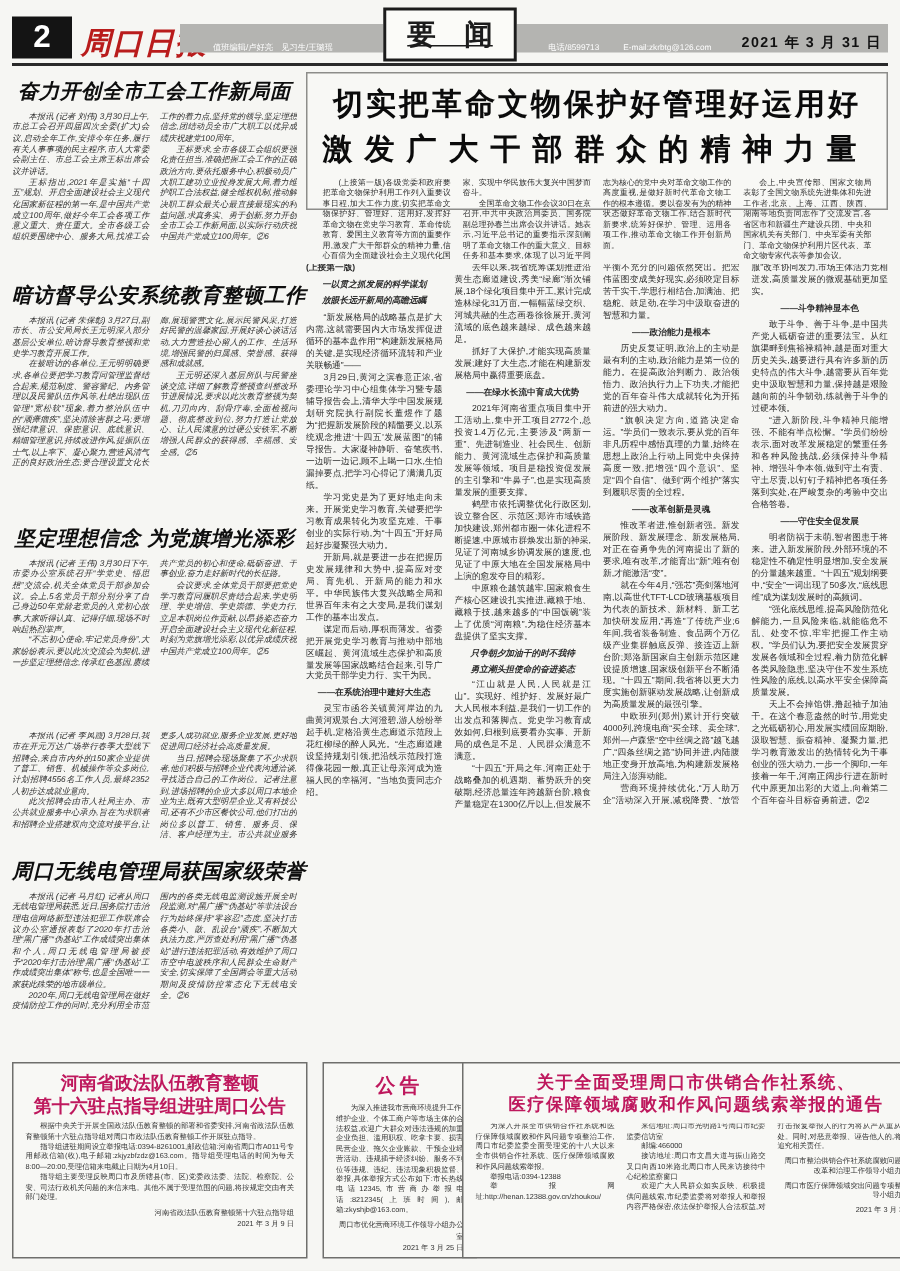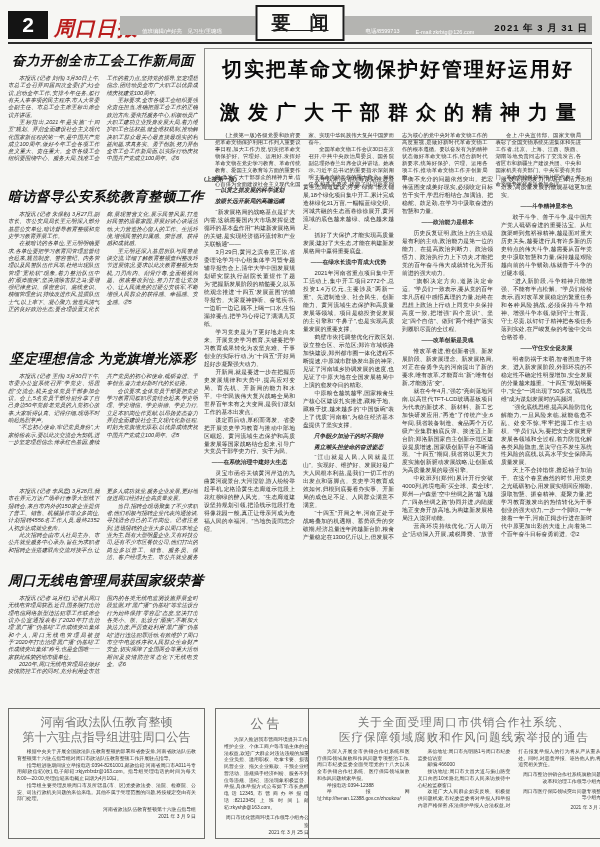--- a/index.html
+++ b/index.html
@@ -30,21 +30,21 @@
               white-space:nowrap;color:#0e0e0e;margin-bottom:5px;}
   .l-body{column-count:2;column-gap:7px;font-size:5.5px;line-height:1.33;text-align:justify;
           color:#2e2e2e;overflow:hidden;}
   .l-body p{margin:0;text-indent:2em;}
   .h104{height:104px}.h130{height:130px}.h106{height:106px}.h75{height:75px}.h88{height:88px}
 
   
   .main-box{position:absolute;left:204px;top:48px;width:388px;height:92px;border:1px solid #8d8d8a;
             background:#f8f8f5;padding:7px 10px 4px;box-sizing:border-box;}
   .m-title1{font-size:20px;font-weight:bold;text-align:center;letter-spacing:2px;color:#0b0b0b;}
-  .m-title2{font-size:20px;font-weight:bold;text-align:center;letter-spacing:8px;margin-top:16px;
+  .m-title2{font-size:20px;font-weight:bold;letter-spacing:8px;margin-top:3px;
             margin-right:-8px;color:#0b0b0b;}
   .m-body{margin-top:6px;column-count:4;column-gap:8px;font-size:5.3px;line-height:1.32;
           text-align:justify;color:#2e2e2e;height:58px;overflow:hidden;}
   .m-body p{margin:0;text-indent:2em;}
 
   
   .feature{position:absolute;left:204px;top:176px;width:388px;height:524px;}
   .f-body{column-count:4;column-gap:8px;font-size:5.8px;line-height:1.38;text-align:justify;
           color:#2d2d2d;height:524px;overflow:hidden;}
   .f-body p{margin:0;}
@@ -52,21 +52,21 @@
   .f-body p.lead{font-weight:bold;text-indent:0;}
   .f-body p.ih{font-style:italic;font-weight:bold;text-align:center;margin:3px 0;}
   .f-body p.dh{font-weight:bold;text-align:center;margin:3px 0;}
 
   
   .notice{position:absolute;top:708px;height:131px;border:1px solid #6f6f6c;background:#f8f8f5;
           box-sizing:border-box;padding:6px 8px;overflow:hidden;}
   .n1{left:8px;width:197px;}
   .n2{left:215px;width:103px;}
   .n3{left:308px;width:312px;}
-  .n-title{font-weight:normal;text-align:center;color:#737373;}
+  .n-title{font-weight:bold;text-align:center;color:#be185d;}
   .n1 .n-title{font-size:12px;line-height:1.25;}
   .n2 .n-title{font-size:13px;letter-spacing:3px;}
   .n3 .n-title{font-size:11.5px;line-height:1.3;letter-spacing:1px;}
   .n-body{margin-top:4px;font-size:4.9px;line-height:1.38;text-align:justify;color:#333;}
   .n-body p{margin:0;text-indent:2em;}
   .n3 .n-body{column-count:3;column-gap:8px;height:96px;overflow:hidden;}
   .n-body p.kv{text-indent:2em;}
   .n-body p.sig{text-indent:0;text-align:right;margin-top:3px;}
   .n-sigs{font-size:4.9px;text-align:right;color:#333;margin-top:3px;line-height:1.5;}
 </style>

